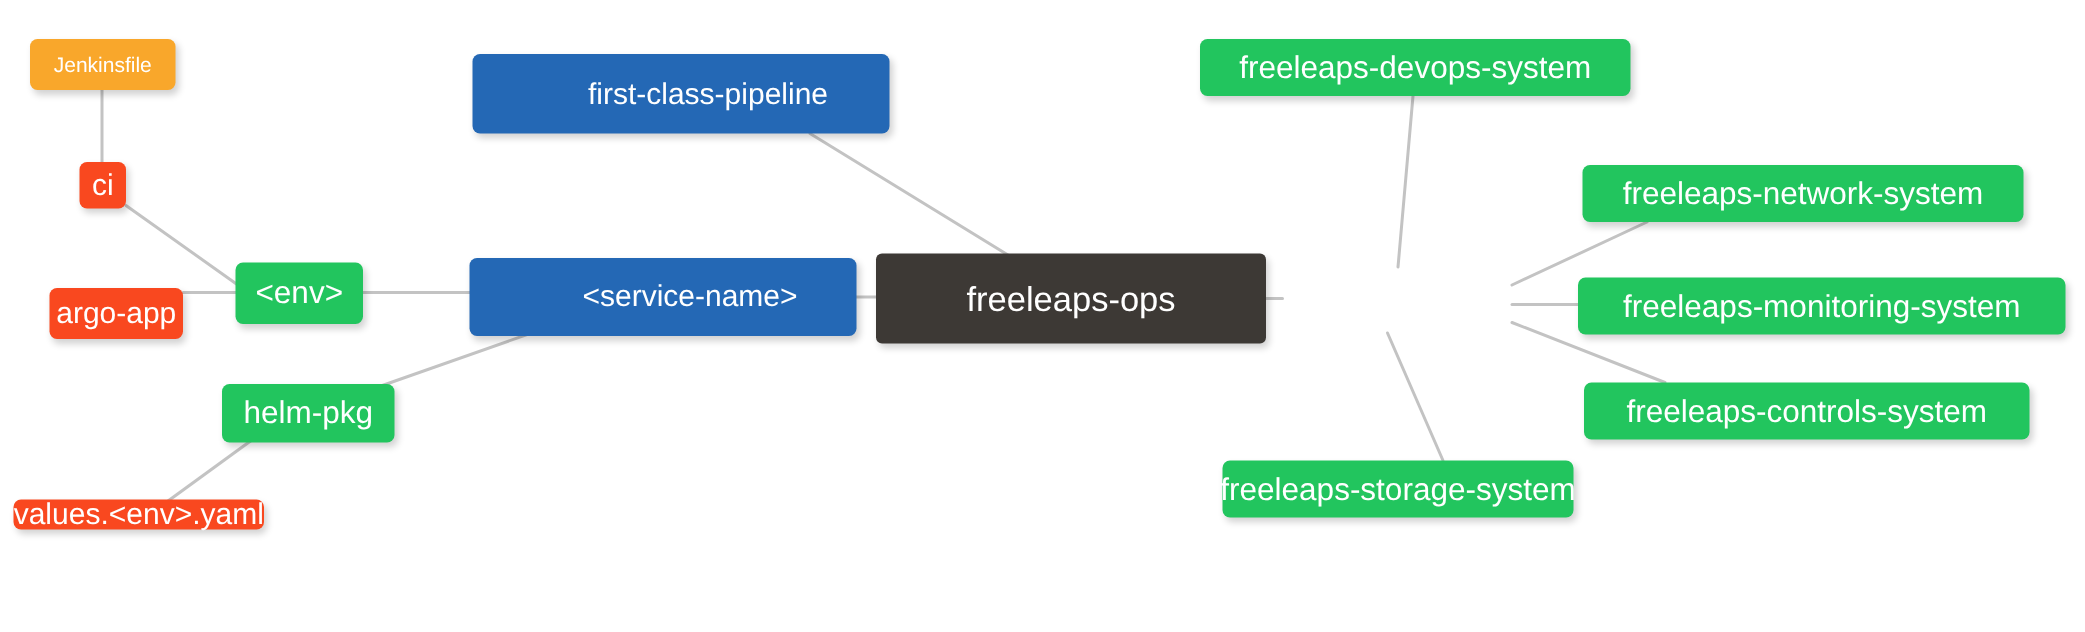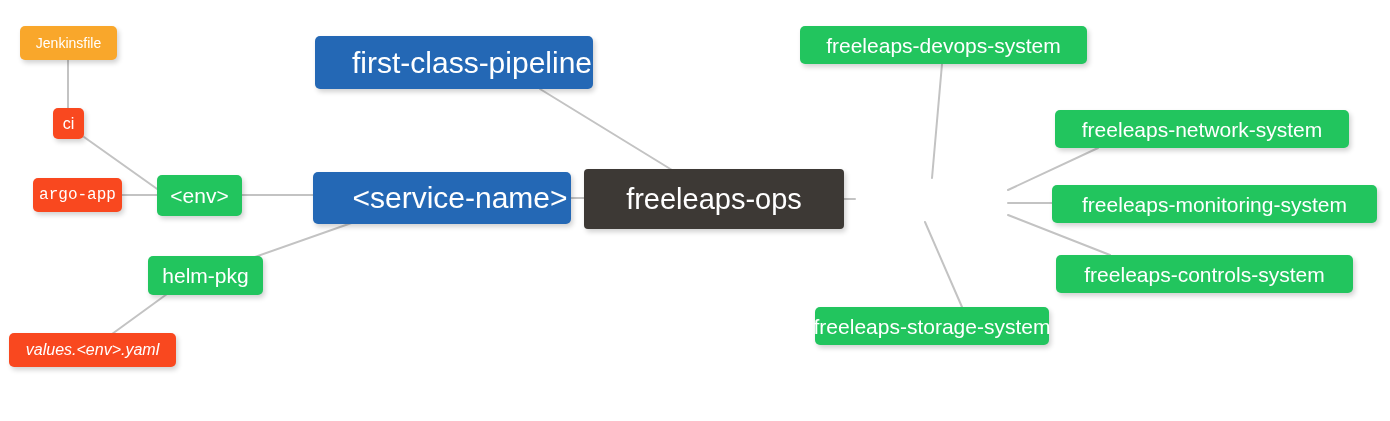--- a/index.html
+++ b/index.html
@@ -57,24 +57,24 @@
   }
   .node-green {
     background: #22c55e;
   }
   .node-red {
     background: #f9481f;
   }
   .node-orange {
     background: #f9a72b;
   }
-  .sz-xl { font-size: 29px; }
-  .sz-lg { font-size: 30px; padding-left: 46px; }
+  .sz-xl { font-size: 23px; }
+  .sz-lg { font-size: 20px; padding-left: 46px; }
   .sz-md { font-size: 21px; }
-  .sz-sm { font-size: 16px; }
+  .sz-sm { font-size: 20px; }
   .sz-xs { font-size: 14px; }
 </style>
 </head>
 <body>
 
 <div id="mindmap">
 
   <svg id="edge-layer" viewBox="0 0 1390 421" width="1390" height="421">
 
     <path class="edge" d="M 68 60 L 68 109"></path>
@@ -103,25 +103,25 @@
 
     <path class="edge" d="M 1008 215 L 1110 255"></path>
 
     <path class="edge" d="M 925 222 L 962 307"></path>
   </svg>
 
   <div class="node node-orange sz-xs" style="left:20px; top:26px; width:97px; height:34px;">Jenkinsfile</div>
 
   <div class="node node-red sz-sm" style="left:53px; top:108px; width:31px; height:31px;">ci</div>
 
-  <div class="node node-red sz-sm" style="left:33px; top:178px; width:89px; height:34px;font-family:Liberation Mono, monospace;">argo-app</div>
+  <div class="node node-red sz-sm" style="left:33px; top:192px; width:89px; height:34px;">argo-app</div>
 
   <div class="node node-green sz-md" style="left:157px; top:175px; width:85px; height:41px;">&lt;env&gt;</div>
 
-  <div class="node node-red sz-sm" style="left:9px; top:333px; width:167px; height:34px;font-style:italic;">values.&lt;env&gt;.yaml</div>
+  <div class="node node-red sz-sm" style="left:9px; top:333px; width:167px; height:20px;">values.&lt;env&gt;.yaml</div>
 
   <div class="node node-green sz-md" style="left:148px; top:256px; width:115px; height:39px;">helm-pkg</div>
 
   <div class="node node-blue sz-lg" style="left:315px; top:36px; width:278px; height:53px;">first-class-pipeline</div>
 
   <div class="node node-blue sz-lg" style="left:313px; top:172px; width:258px; height:52px;">&lt;service-name&gt;</div>
 
   <div class="node node-root sz-xl" style="left:584px; top:169px; width:260px; height:60px;">freeleaps-ops</div>
 
 

